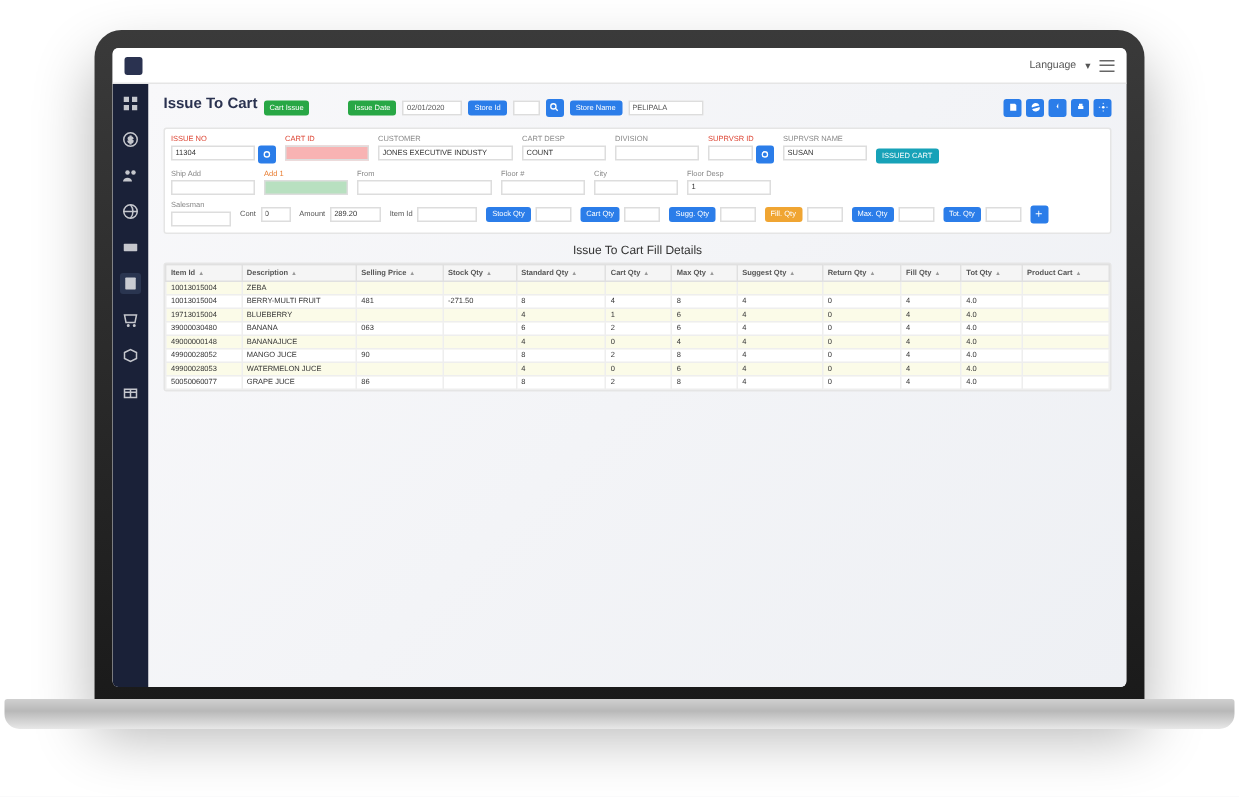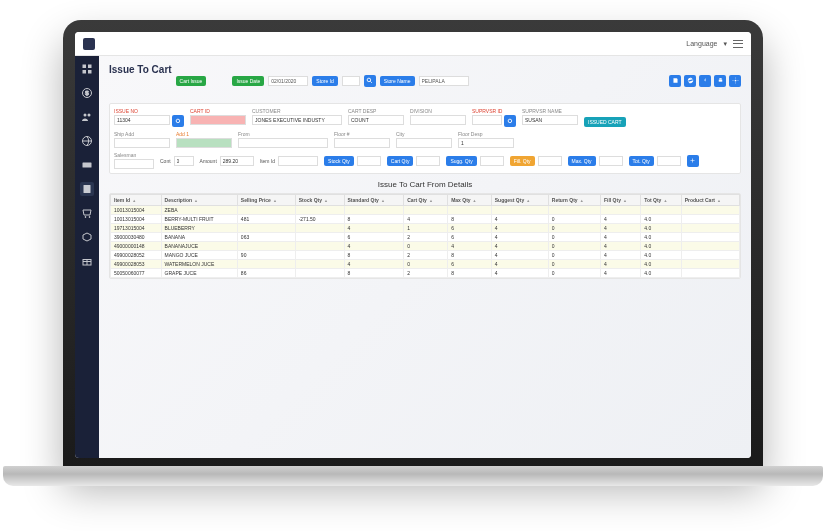--- a/index.html
+++ b/index.html
@@ -10,21 +10,21 @@
 .topbar{height:24px;background:#fff;border-bottom:1px solid #e5e5e5;display:flex;align-items:center;justify-content:flex-end;padding:0 8px;gap:6px;font-size:7px;color:#555}
 .topbar .logo{width:12px;height:12px;background:#2a3250;margin-right:auto;border-radius:2px}
 .hamburger{width:10px;height:8px;display:flex;flex-direction:column;justify-content:space-between}
 .hamburger span{height:1px;background:#666;display:block}
 .body{flex:1;display:flex;overflow:hidden}
 .sidebar{width:24px;background:#1a2138;display:flex;flex-direction:column;align-items:center;padding-top:6px;gap:10px}
 .sidebar .sicon{width:14px;height:14px;display:flex;align-items:center;justify-content:center;cursor:pointer}
 .sidebar .sicon svg{width:12px;height:12px;opacity:.75}
 .sidebar .sicon.active{background:#2a3550;border-radius:2px}
 .main{flex:1;padding:8px 10px;overflow:auto;font-size:6px;color:#333;background:linear-gradient(135deg,#f8f8fa,#eef0f4)}
-.page-title{font-size:10px;font-weight:600;color:#2a3250;margin-bottom:22px;display:flex;align-items:center;gap:6px}
+.page-title{font-size:10px;font-weight:600;color:#2a3250;margin-bottom:4px;display:flex;align-items:center;gap:6px}
 .btn{display:inline-flex;align-items:center;justify-content:center;height:10px;padding:0 4px;font-size:5px;color:#fff;border-radius:2px;border:none;cursor:pointer}
 .btn-green{background:#28a745}
 .btn-blue{background:#2b7de9}
 .btn-teal{background:#17a2b8}
 .btn-orange{background:#f0a532}
 .sq{width:12px;height:12px;background:#2b7de9;border-radius:2px;display:inline-flex;align-items:center;justify-content:center;cursor:pointer}
 .sq svg{width:7px;height:7px;fill:#fff}
 .actionrow{display:flex;align-items:center;gap:4px;margin-bottom:6px;flex-wrap:wrap}
 .field-inp{height:10px;border:1px solid #ddd;background:#fff;font-size:5px;padding:0 2px;color:#555;width:40px}
 .spacer{flex:1}
@@ -291,21 +291,21 @@
                 <input class="finput" style="width: 24px;">
               </div>
     <span class="sq">
                 <svg viewBox="0 0 24 24" fill="#fff">
                   <path d="M11 5h2v14h-2zM5 11h14v2H5z"></path>
                 </svg>
               </span>
   </div>
 </div>
 
-<div class="section-title">Issue To Cart From Details</div>
+<div class="section-title">Issue To Cart Fill Details</div>
 
 <div class="card" style="padding:0">
 <table>
 <thead>
                 <tr id="thead-row">
                   <th>Item Id<span class="sort">▲</span></th>
                   <th>Description<span class="sort">▲</span></th>
                   <th>Selling Price<span class="sort">▲</span></th>
                   <th>Stock Qty<span class="sort">▲</span></th>
                   <th>Standard Qty<span class="sort">▲</span></th>

